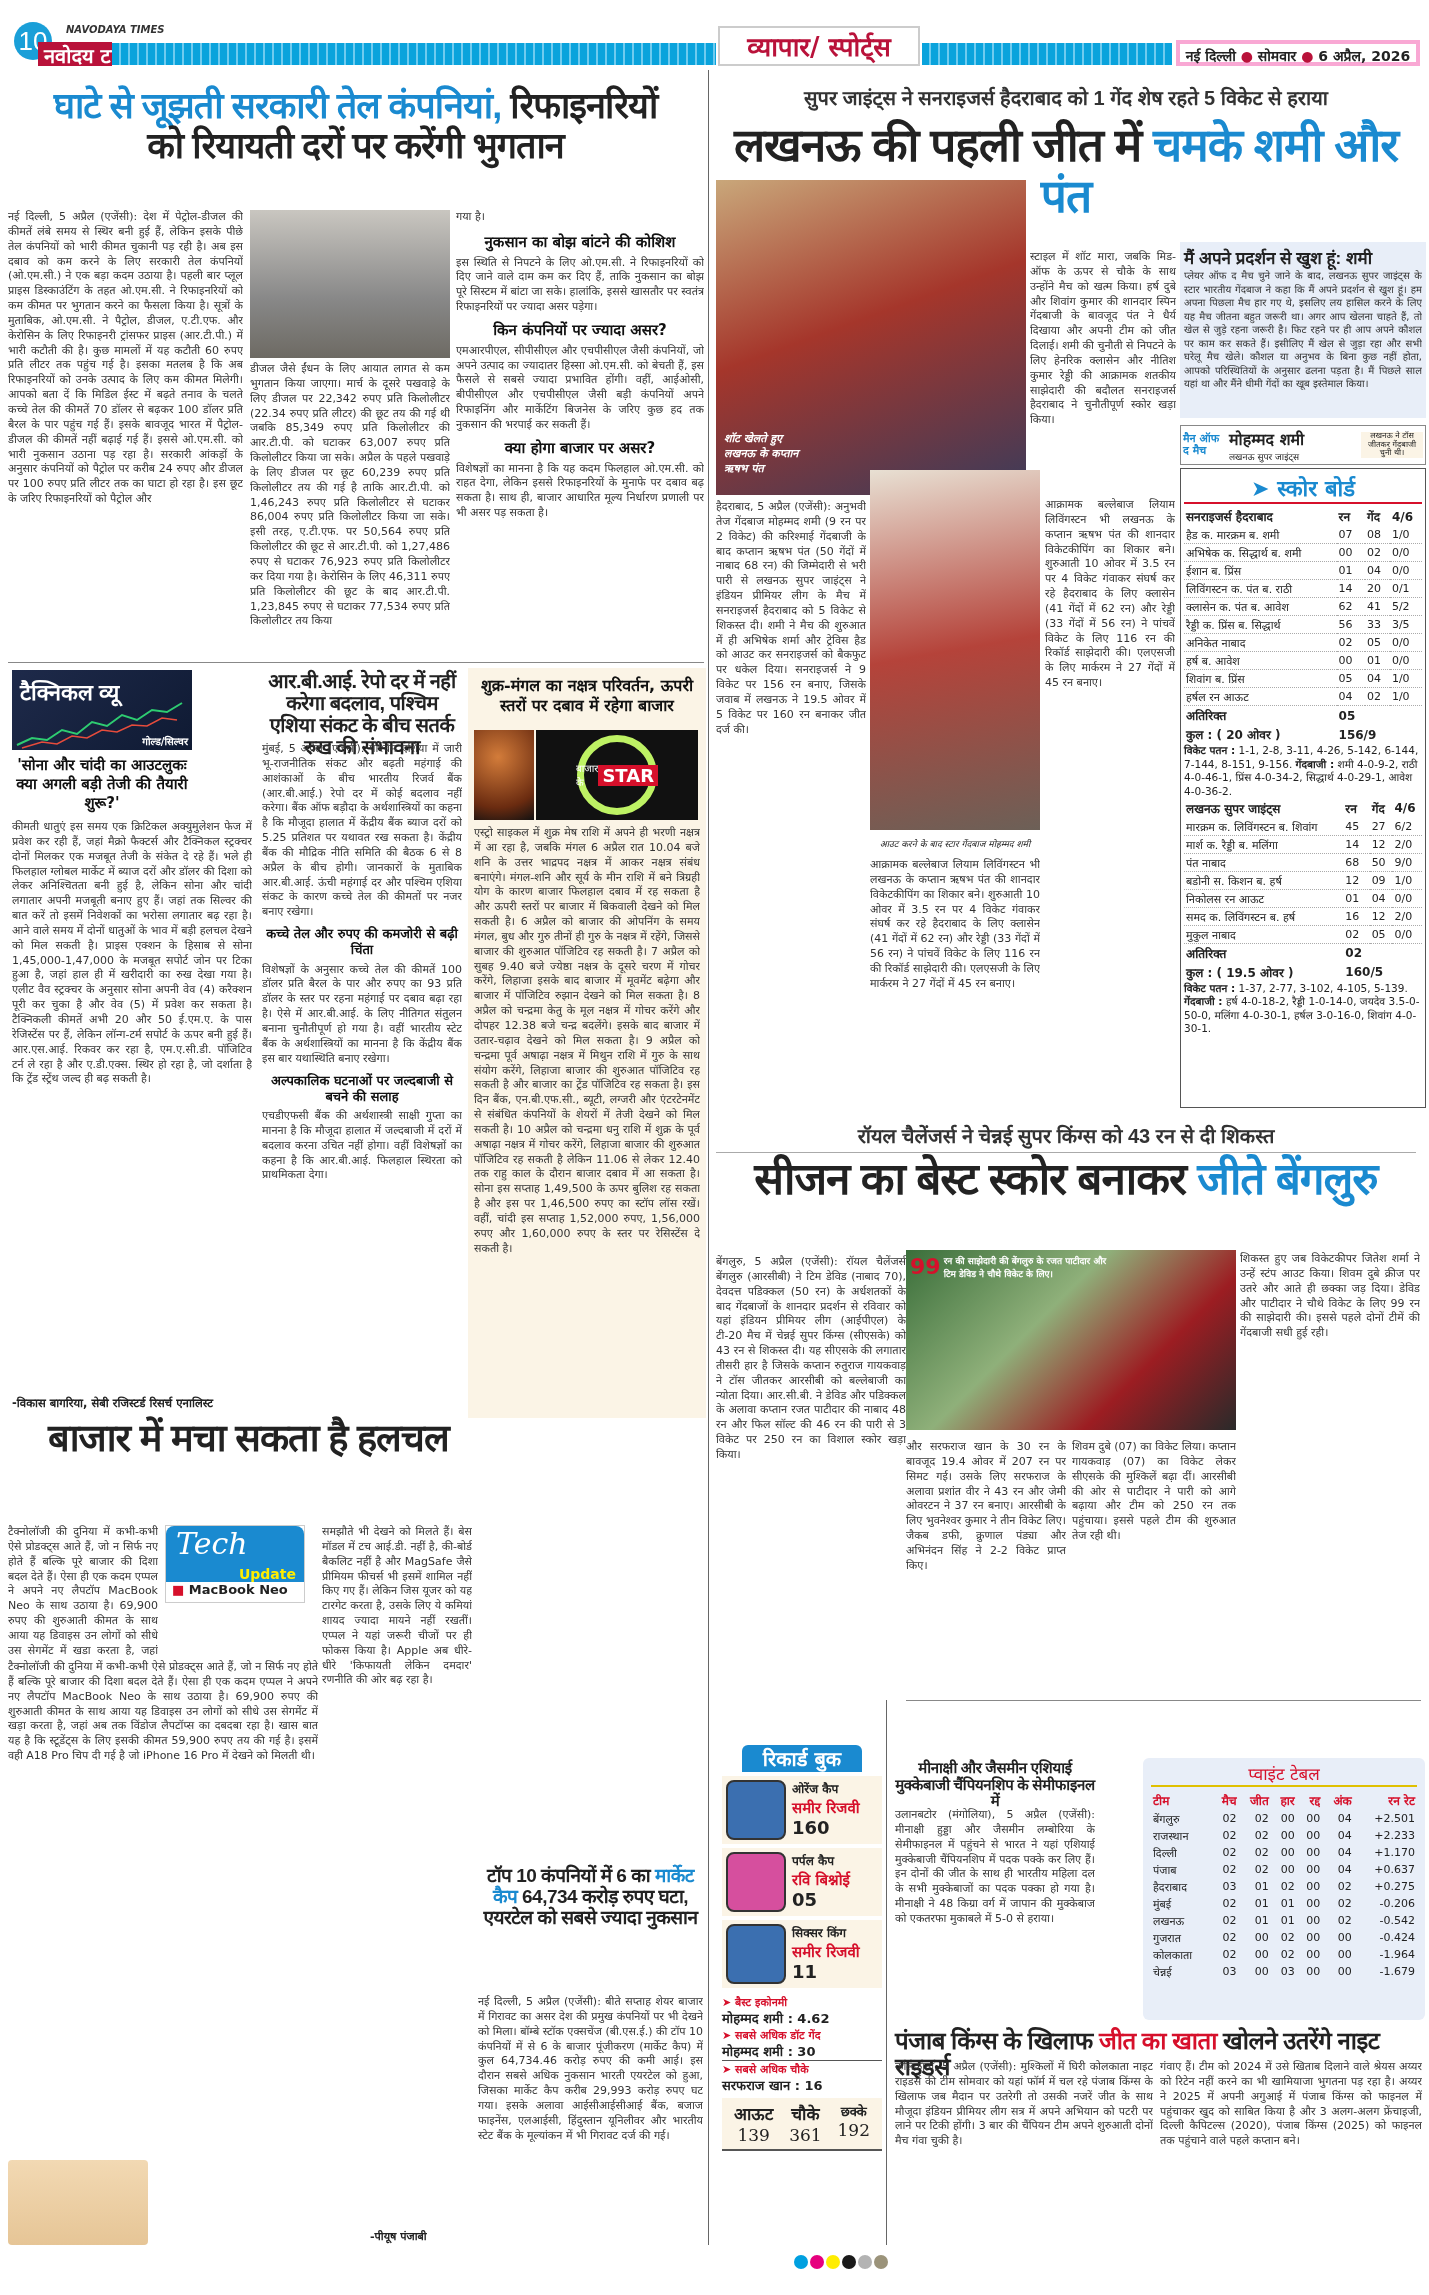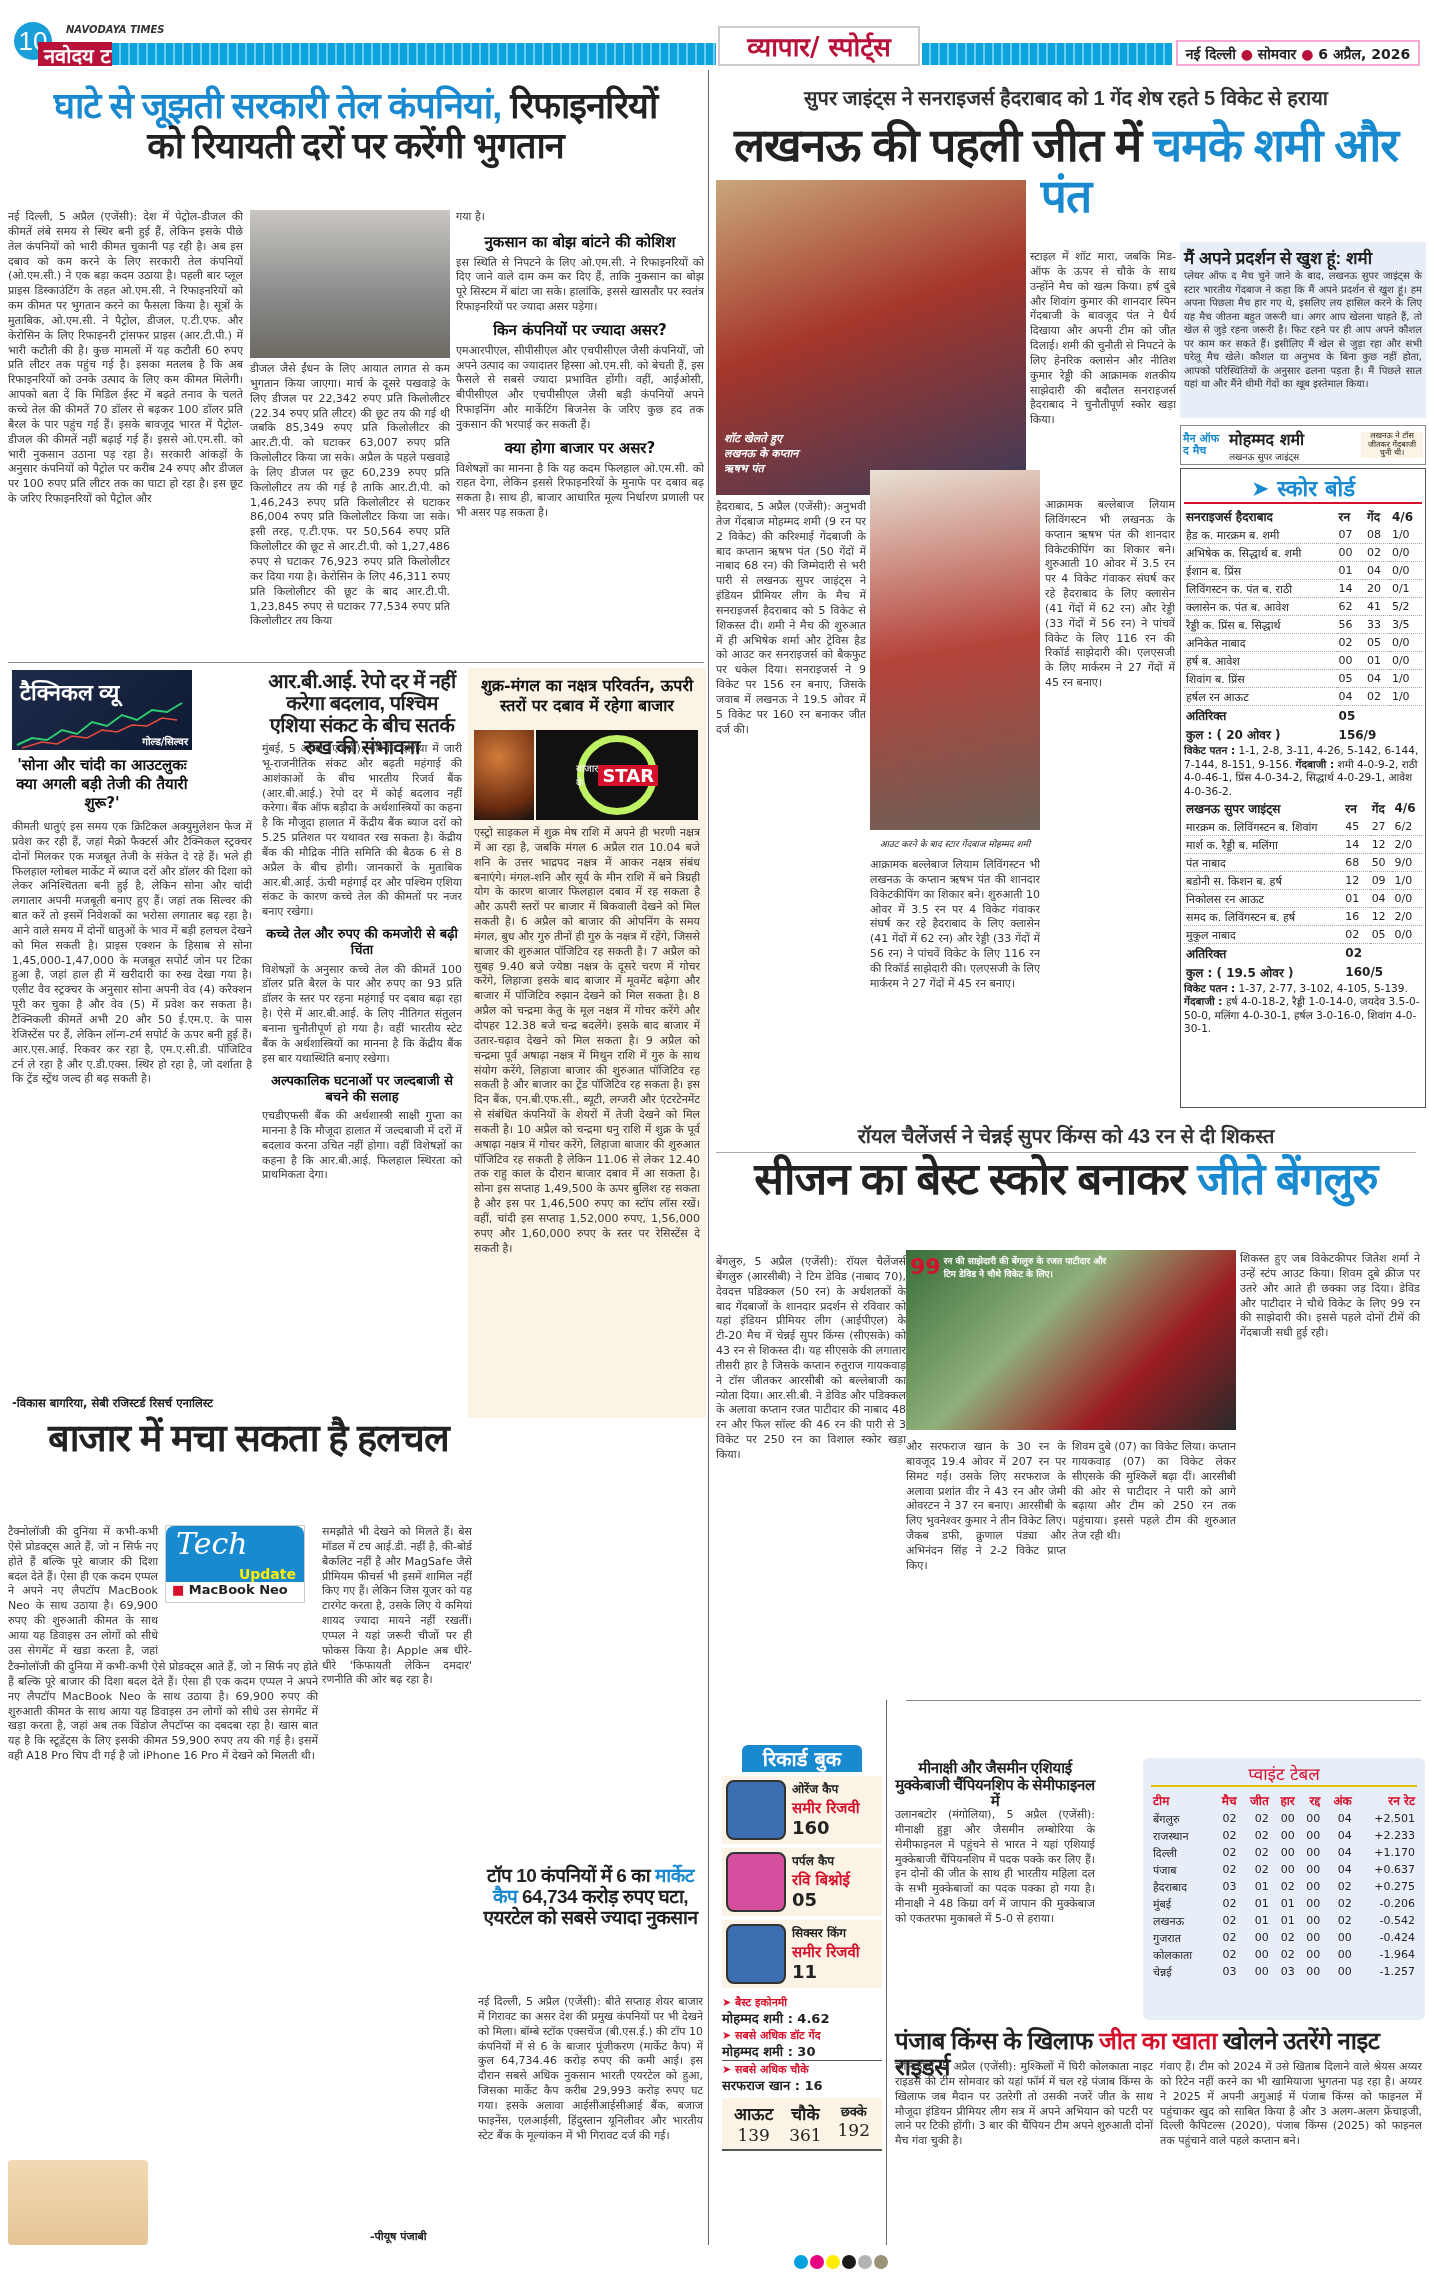--- a/index.html
+++ b/index.html
@@ -3,21 +3,21 @@
 <meta charset="utf-8">
 <style>
 *{box-sizing:border-box;margin:0;padding:0}
 body{width:1429px;height:2295px;background:#fff;font-family:"DejaVu Sans",sans-serif;color:#222;position:relative;overflow:hidden}
 .abs{position:absolute}
 .pgnum{left:14px;top:22px;width:38px;height:38px;border-radius:50%;background:#1a9fd8;color:#fff;font-size:26px;display:flex;align-items:center;justify-content:center;font-family:"Liberation Sans",sans-serif}
 .logo-sm{left:66px;top:24px;font-size:10px;font-style:italic;font-weight:bold;color:#333}
 .logo{left:38px;top:42px;width:74px;height:24px;background:#b9123a;color:#fff;font-size:20px;font-weight:bold;padding:0 6px;white-space:nowrap;overflow:hidden}
 .stripe{top:43px;height:22px;background:repeating-linear-gradient(90deg,#0aa3dc 0 7px,#6fcbef 7px 9px)}
 .section{left:718px;top:26px;width:202px;height:40px;border:2px solid #ccc;background:#fff;color:#b9123a;font-size:26px;font-weight:bold;text-align:center;line-height:38px}
-.datebox{left:1176px;top:40px;width:244px;height:26px;border:2px solid #f9a8d4;font-size:14px;font-weight:bold;text-align:center;line-height:24px}
+.datebox{left:1176px;top:40px;width:244px;height:26px;border:4px solid #f9a8d4;font-size:14px;font-weight:bold;text-align:center;line-height:24px}
 .datebox .dot{color:#b9123a}
 .h1{font-weight:bold;font-family:"Liberation Sans",sans-serif;line-height:1.1;letter-spacing:-1px}
 .blue{color:#1a8ad0}
 .red{color:#d6102b}
 .col{font-size:11px;line-height:1.35;text-align:justify;overflow:hidden;color:#333}
 .vrule{width:1px;background:#666}
 .hrule{height:1px;background:#888}
 .img{background:#999;overflow:hidden}
 .subhead{font-weight:bold;font-size:15px;text-align:center;line-height:1.25;color:#111}
 .box-cream{background:#fbf4e6}
@@ -468,21 +468,21 @@
           <td>00</td>
           <td>-1.964</td>
         </tr>
     <tr>
           <td>चेन्नई</td>
           <td>03</td>
           <td>00</td>
           <td>03</td>
           <td>00</td>
           <td>00</td>
-          <td>-1.257</td>
+          <td>-1.679</td>
         </tr>
   </tbody>
     </table>
 </div>
 
 <div class="abs h1" style="left:895px;top:2028px;width:530px;font-size:24px;letter-spacing:-0.5px">
   <span>पंजाब किंग्स के खिलाफ</span> <span class="red">जीत का खाता</span> <span>खोलने उतरेंगे नाइट राइडर्स</span>
 </div>
 <div class="abs col" style="left:895px;top:2060px;width:258px;height:185px">कोलकाता, 5 अप्रैल (एजेंसी): मुश्किलों में घिरी कोलकाता नाइट राइडर्स की टीम सोमवार को यहां फॉर्म में चल रहे पंजाब किंग्स के खिलाफ जब मैदान पर उतरेगी तो उसकी नजरें जीत के साथ मौजूदा इंडियन प्रीमियर लीग सत्र में अपने अभियान को पटरी पर लाने पर टिकी होंगी। 3 बार की चैंपियन टीम अपने शुरुआती दोनों मैच गंवा चुकी है।</div>
 <div class="abs col" style="left:1160px;top:2060px;width:262px;height:185px">गंवाए हैं। टीम को 2024 में उसे खिताब दिलाने वाले श्रेयस अय्यर को रिटेन नहीं करने का भी खामियाजा भुगतना पड़ रहा है। अय्यर ने 2025 में अपनी अगुआई में पंजाब किंग्स को फाइनल में पहुंचाकर खुद को साबित किया है और 3 अलग-अलग फ्रेंचाइजी, दिल्ली कैपिटल्स (2020), पंजाब किंग्स (2025) को फाइनल तक पहुंचाने वाले पहले कप्तान बने।</div>

